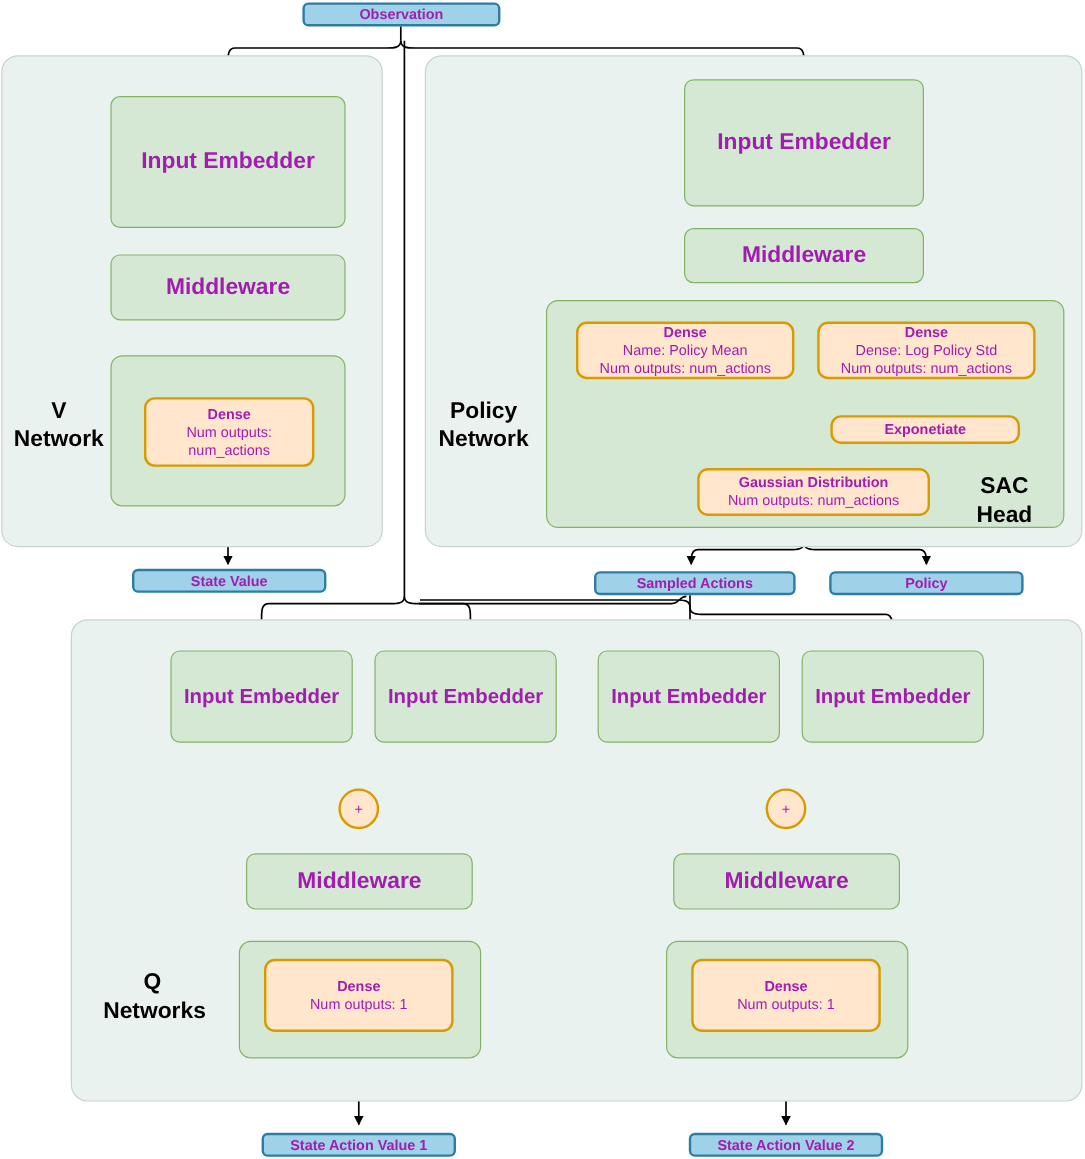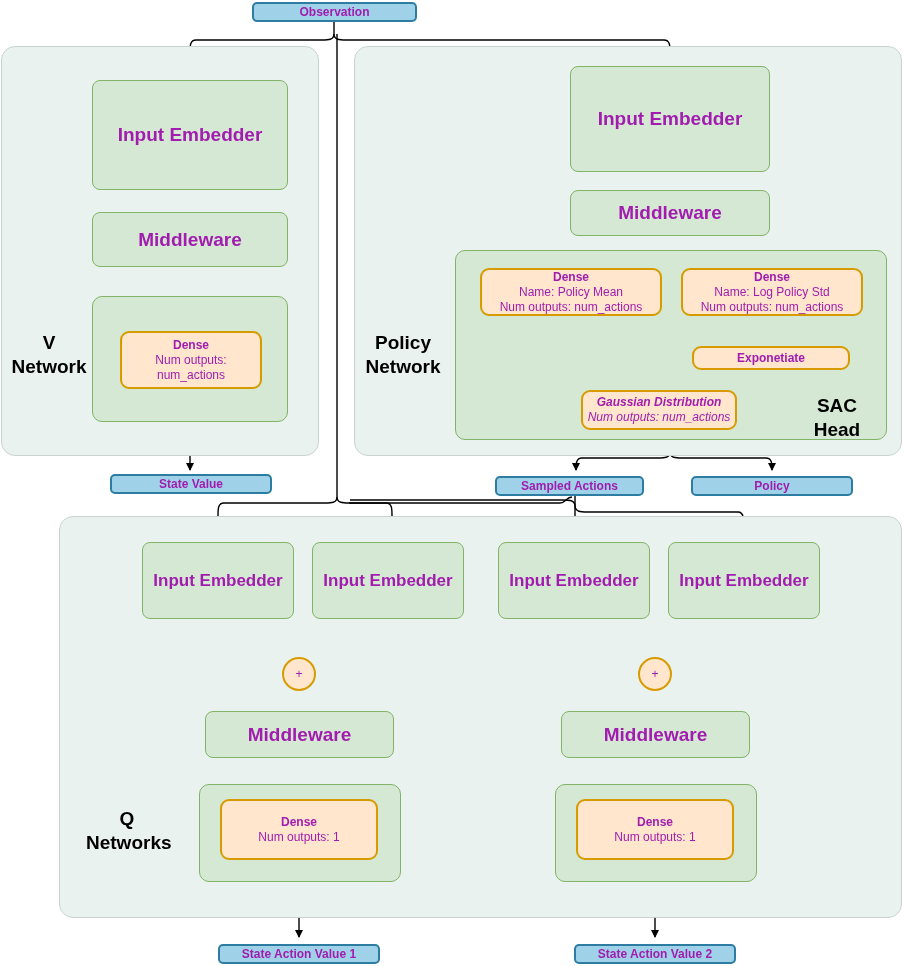--- a/index.html
+++ b/index.html
@@ -188,32 +188,32 @@
 Head</div>
 
   <div class="node box-orange" style="left:480px; top:268px; width:182px; height:48px;">
     <div class="ttl">Dense</div>
     <div>Name: Policy Mean</div>
     <div>Num outputs: num_actions</div>
   </div>
 
   <div class="node box-orange" style="left:681px; top:268px; width:182px; height:48px;">
     <div class="ttl">Dense</div>
-    <div>Name: Log Policy Std</div>
+    <div>Dense: Log Policy Std</div>
     <div>Num outputs: num_actions</div>
   </div>
 
   <div class="node box-orange" style="left:692px; top:346px; width:158px; height:24px; font-weight:bold;">Exponetiate</div>
 
-  <div class="node box-orange" style="left:581px; top:390px; width:156px; height:40px;font-style:italic;">
+  <div class="node box-orange" style="left:581px; top:390px; width:194px; height:40px;">
     <div class="ttl">Gaussian Distribution</div>
     <div>Num outputs: num_actions</div>
   </div>
 
-  <div class="node box-blue" style="left:495px; top:476px; width:149px; height:20px;">Sampled Actions</div>
+  <div class="node box-blue" style="left:495px; top:476px; width:168px; height:20px;">Sampled Actions</div>
   <div class="node box-blue" style="left:691px; top:476px; width:162px; height:20px;">Policy</div>
 
   <div class="node container-outer" style="left:59px; top:516px; width:843px; height:402px;"></div>
   <div class="section-label" style="left:86px; top:807px; width:82px;">Q
 Networks</div>
 
   <div class="node box-green small" style="left:142px; top:542px; width:152px; height:77px;">Input Embedder</div>
   <div class="node box-green small" style="left:312px; top:542px; width:152px; height:77px;">Input Embedder</div>
   <div class="node box-green small" style="left:498px; top:542px; width:152px; height:77px;">Input Embedder</div>
   <div class="node box-green small" style="left:668px; top:542px; width:152px; height:77px;">Input Embedder</div>

